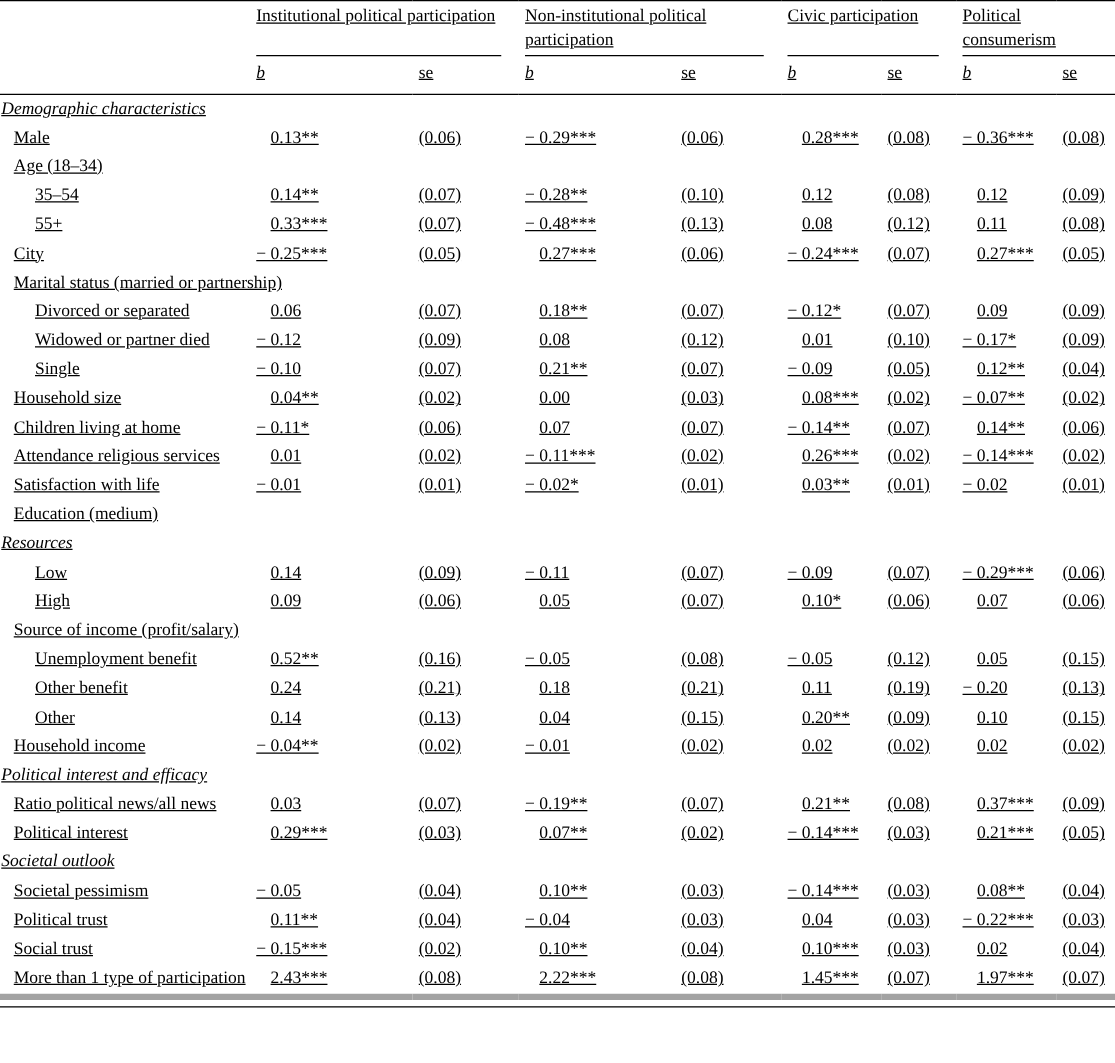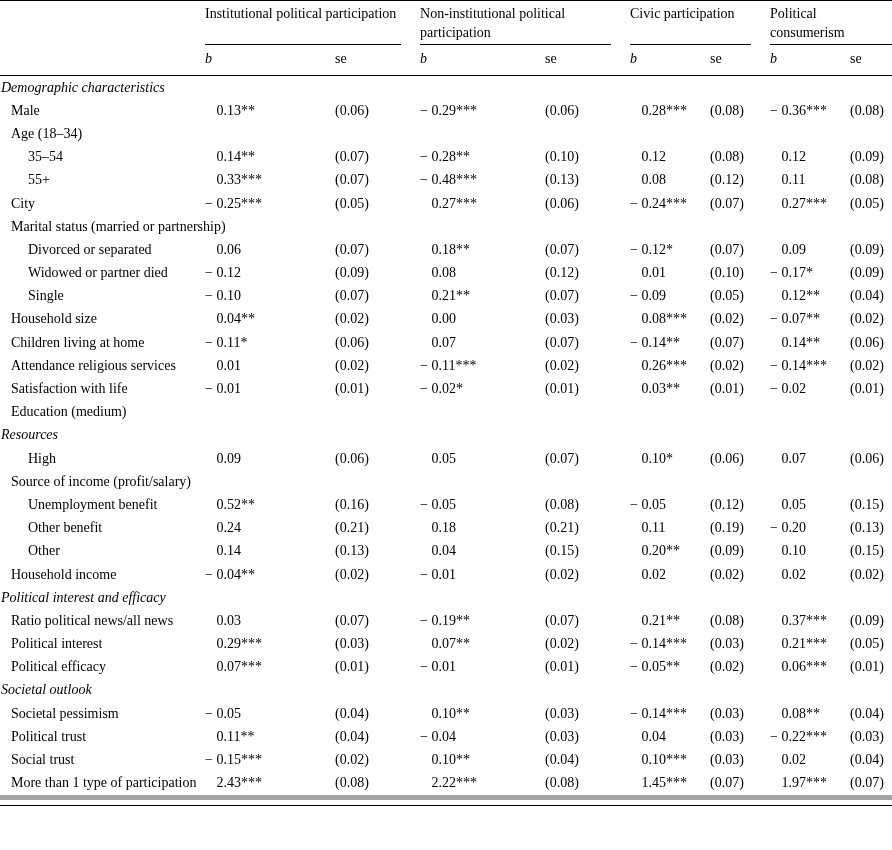--- a/index.html
+++ b/index.html
@@ -5,20 +5,21 @@
   html, body { margin: 0; padding: 0; background: #ffffff; }
   .page {
     width: 892px;
     height: 850px;
     overflow: hidden;
     background: #ffffff;
     color: #000000;
     font-family: "Liberation Serif", "DejaVu Serif", serif;
     font-size: 14px;
     box-sizing: border-box;
+    text-decoration: underline;
   }
   table.results {
     width: 892px;
     border-collapse: collapse;
     table-layout: fixed;
     border-top: 1.5px solid #000;
   }
   col.c-label { width: 200px; }
   col.c-b1 { width: 130px; }
   col.c-se1 { width: 85px; }
@@ -267,20 +268,31 @@
           <td></td>
           <td></td>
           <td></td>
           <td></td>
           <td></td>
         </tr>
         <tr>
           <td colspan="9" class="section">Resources</td>
         </tr>
         <tr>
+          <td class="lbl indent">Low</td>
+          <td><span class="pos">0.14</span></td>
+          <td>(0.09)</td>
+          <td>− 0.11</td>
+          <td>(0.07)</td>
+          <td>− 0.09</td>
+          <td>(0.07)</td>
+          <td>− 0.29***</td>
+          <td>(0.06)</td>
+        </tr>
+        <tr>
           <td class="lbl indent">High</td>
           <td><span class="pos">0.09</span></td>
           <td>(0.06)</td>
           <td><span class="pos">0.05</span></td>
           <td>(0.07)</td>
           <td><span class="pos">0.10*</span></td>
           <td>(0.06)</td>
           <td><span class="pos">0.07</span></td>
           <td>(0.06)</td>
         </tr>
@@ -358,31 +370,20 @@
           <td><span class="pos">0.29***</span></td>
           <td>(0.03)</td>
           <td><span class="pos">0.07**</span></td>
           <td>(0.02)</td>
           <td>− 0.14***</td>
           <td>(0.03)</td>
           <td><span class="pos">0.21***</span></td>
           <td>(0.05)</td>
         </tr>
         <tr>
-          <td class="lbl">Political efficacy</td>
-          <td><span class="pos">0.07***</span></td>
-          <td>(0.01)</td>
-          <td>− 0.01</td>
-          <td>(0.01)</td>
-          <td>− 0.05**</td>
-          <td>(0.02)</td>
-          <td><span class="pos">0.06***</span></td>
-          <td>(0.01)</td>
-        </tr>
-        <tr>
           <td colspan="9" class="section">Societal outlook</td>
         </tr>
         <tr>
           <td class="lbl">Societal pessimism</td>
           <td>− 0.05</td>
           <td>(0.04)</td>
           <td><span class="pos">0.10**</span></td>
           <td>(0.03)</td>
           <td>− 0.14***</td>
           <td>(0.03)</td>

